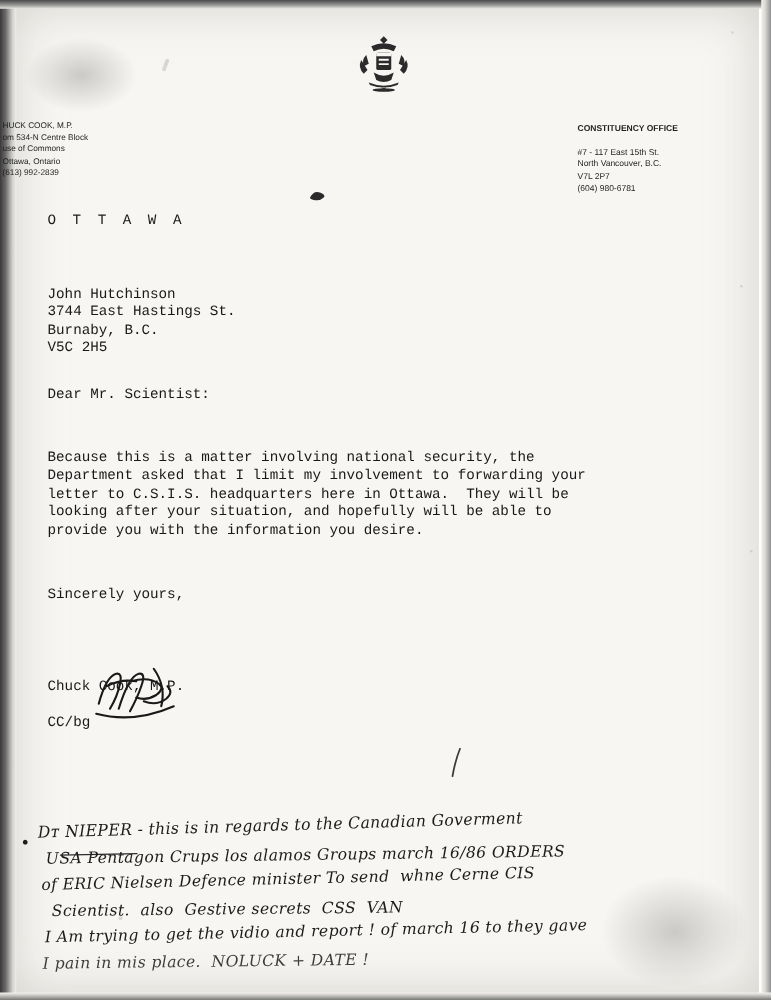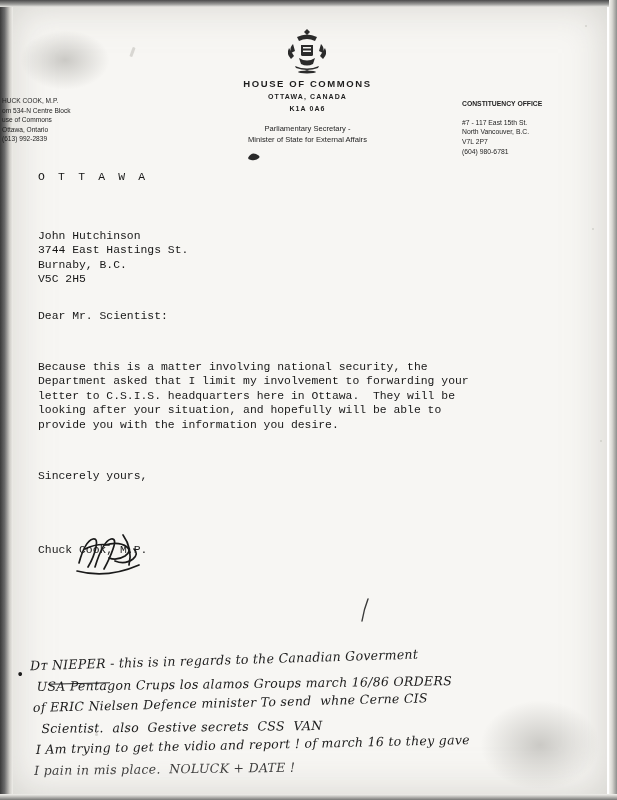--- a/index.html
+++ b/index.html
@@ -266,27 +266,20 @@
         <path d="M10 20 q-3 6 2 11 l3-3z"></path>
         <path d="M46 20 q3 6 -2 11 l-3-3z"></path>
         <path d="M20 30 q8 5 16 0 l-2 6 q-6 3 -12 0z"></path>
         <path d="M16 38 q12 5 24 0 l-1 2 q-11 4 -22 0z"></path>
         <path d="M26 41 q2 3 4 0 l-2 4z"></path>
         <ellipse cx="28" cy="44" rx="9" ry="1.4"></ellipse>
       </g>
     </svg>
   </div>
 
-  <div class="lh-center">
-    <div class="lh-title">HOUSE OF COMMONS</div>
-    <div class="lh-sub">OTTAWA, CANADA</div>
-    <div class="lh-sub">K1A 0A6</div>
-    <div class="lh-role">Parliamentary Secretary -</div>
-    <div class="lh-role" style="margin-top:0">Minister of State for External Affairs</div>
-  </div>
 
   <div class="lh-left">HUCK COOK, M.P.
 om 534-N Centre Block
 use of Commons
 Ottawa, Ontario
 (613) 992-2839</div>
 
   <div class="lh-right">
     <div class="lh-right-head">CONSTITUENCY OFFICE</div>
     <div>#7 - 117 East 15th St.
@@ -316,20 +309,21 @@
 Department asked that I limit my involvement to forwarding your
 letter to C.S.I.S. headquarters here in Ottawa.  They will be
 looking after your situation, and hopefully will be able to
 provide you with the information you desire.</p>
     <div class="gap-sm"></div>
     <div class="gap-md"></div>
     <div class="blk">Sincerely yours,</div>
     <div style="height:60px"></div>
     <div class="blk">Chuck Cook, M.P.</div>
     <div class="gap-sm"></div>
+    <div class="blk">CC/bg</div>
   </div>
 
   <div class="signature">
     <svg viewBox="0 0 90 55" width="90" height="55" aria-hidden="true">
       <g fill="none" stroke="#1a1a1a" stroke-width="1.7" stroke-linecap="round">
         <path d="M4 36 q6-22 14-24 q5-1 3 8 q-2 10 -8 20"></path>
         <path d="M10 22 q12-6 24-4"></path>
         <path d="M20 40 q8-26 16-28 q6-1 2 10 q-3 9 -9 20"></path>
         <path d="M30 18 q14-4 22 2 q5 4 -2 9 q-8 5 -16 2"></path>
         <path d="M40 34 q10 4 18 -2 q6-5 1-10"></path>

